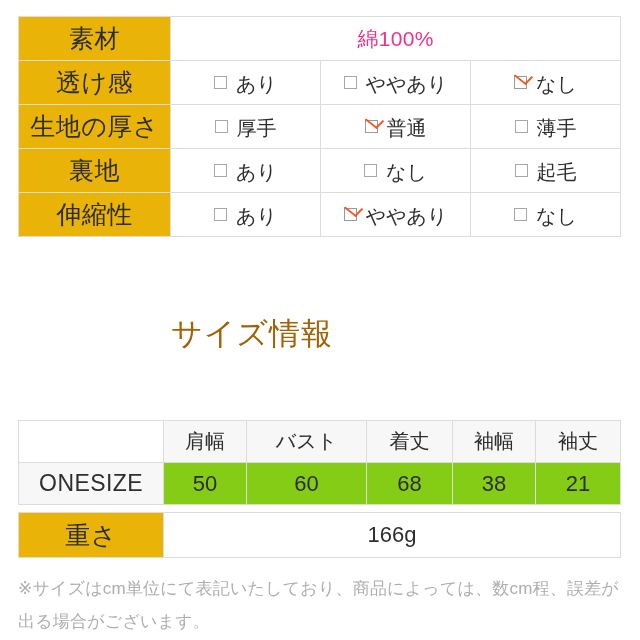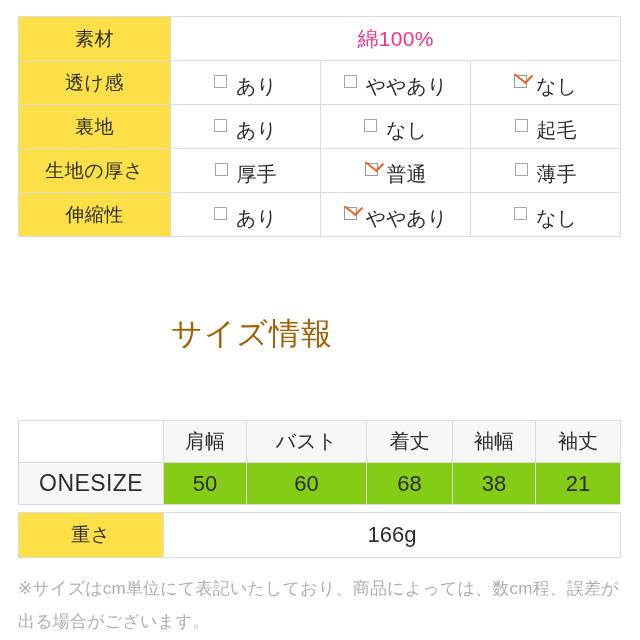--- a/index.html
+++ b/index.html
@@ -31,22 +31,22 @@
     background: #ffffff;
   }
   .spec-table td, .spec-table th {
     border: 1px solid #dcdcdc;
     padding: 0;
     text-align: center;
     vertical-align: middle;
     font-weight: normal;
   }
   .label-cell {
-    background: #fde047;
-    font-size: 19px;
+    background: #eab308;
+    font-size: 25px;
     letter-spacing: 0.5px;
     color: #2e2e2e;
   }
   .value-cell {
     background: #ffffff;
     font-size: 21px;
   }
 
   
   #material-spec-table {
@@ -63,20 +63,21 @@
     font-size: 21px;
     letter-spacing: 0.3px;
     margin-top: 17px;
   }
   .opt-cell {
     font-size: 20px;
     white-space: nowrap;
   }
   .opt-inner {
     display: inline-flex;
+    align-items: center;
     justify-content: center;
     gap: 9px;
     line-height: 1;
   }
   .opt-label {
     position: relative;
     top: 1px;
   }
 
   
@@ -204,59 +205,59 @@
         </td>
         <td class="value-cell opt-cell">
           <span class="opt-inner">
             <span class="cbox checked"></span>
             <span class="opt-label">なし</span>
           </span>
         </td>
       </tr>
 
       <tr>
-        <td class="label-cell">裏地</td>
-        <td class="value-cell opt-cell">
-          <span class="opt-inner">
-            <span class="cbox"></span>
-            <span class="opt-label">あり</span>
-          </span>
-        </td>
-        <td class="value-cell opt-cell">
-          <span class="opt-inner">
-            <span class="cbox"></span>
-            <span class="opt-label">なし</span>
-          </span>
-        </td>
-        <td class="value-cell opt-cell">
-          <span class="opt-inner">
-            <span class="cbox"></span>
-            <span class="opt-label">起毛</span>
-          </span>
-        </td>
-      </tr>
-
-      <tr>
         <td class="label-cell">生地の厚さ</td>
         <td class="value-cell opt-cell">
           <span class="opt-inner">
             <span class="cbox"></span>
             <span class="opt-label">厚手</span>
           </span>
         </td>
         <td class="value-cell opt-cell">
           <span class="opt-inner">
             <span class="cbox checked"></span>
             <span class="opt-label">普通</span>
           </span>
         </td>
         <td class="value-cell opt-cell">
           <span class="opt-inner">
             <span class="cbox"></span>
             <span class="opt-label">薄手</span>
+          </span>
+        </td>
+      </tr>
+
+      <tr>
+        <td class="label-cell">裏地</td>
+        <td class="value-cell opt-cell">
+          <span class="opt-inner">
+            <span class="cbox"></span>
+            <span class="opt-label">あり</span>
+          </span>
+        </td>
+        <td class="value-cell opt-cell">
+          <span class="opt-inner">
+            <span class="cbox"></span>
+            <span class="opt-label">なし</span>
+          </span>
+        </td>
+        <td class="value-cell opt-cell">
+          <span class="opt-inner">
+            <span class="cbox"></span>
+            <span class="opt-label">起毛</span>
           </span>
         </td>
       </tr>
 
       <tr>
         <td class="label-cell">伸縮性</td>
         <td class="value-cell opt-cell">
           <span class="opt-inner">
             <span class="cbox"></span>
             <span class="opt-label">あり</span>

